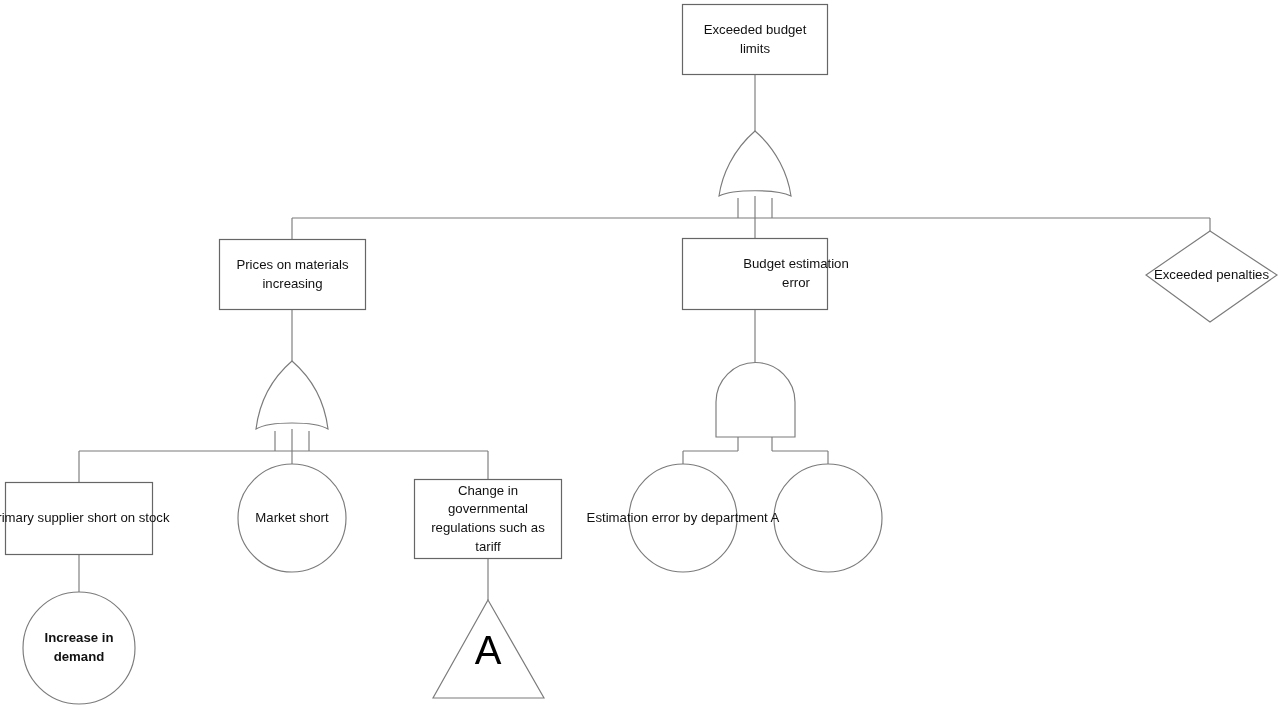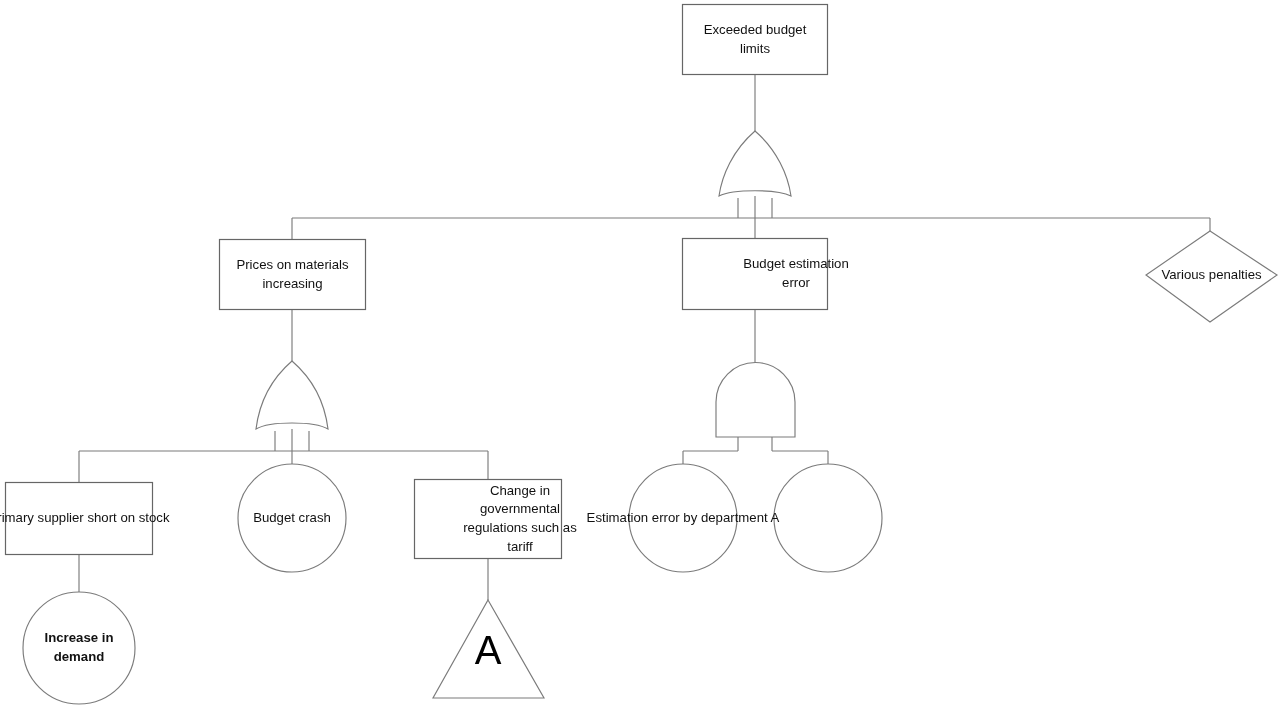--- a/index.html
+++ b/index.html
@@ -155,28 +155,28 @@
 
   <div class="node-label" style="left:682px; top:4px; width:146px; height:71px;border-radius:18px;">Exceeded budget
 limits</div>
 
   <div class="node-label" style="left:219px; top:239px; width:147px; height:71px;">Prices on materials
 increasing</div>
 
   <div class="node-label" style="left:682px; top:238px; width:146px; height:72px;padding-left:41px;">Budget estimation
 error</div>
 
-  <div class="node-label label-nowrap" style="left:1146px; top:264px; width:131px; height:22px;">Various penalties</div>
+  <div class="node-label label-nowrap" style="left:1146px; top:264px; width:131px; height:22px;">Exceeded penalties</div>
 
   <div class="node-label label-nowrap" style="left:2px; top:482px; width:154px; height:73px;">Primary supplier short
 on stock</div>
 
-  <div class="node-label" style="left:238px; top:464px; width:108px; height:108px;">Budget crash</div>
+  <div class="node-label" style="left:238px; top:464px; width:108px; height:108px;">Market short</div>
 
-  <div class="node-label" style="left:414px; top:479px; width:148px; height:80px;padding-left:32px;">Change in
+  <div class="node-label" style="left:414px; top:479px; width:148px; height:80px;">Change in
 governmental
 regulations such as
 tariff</div>
 
   <div class="node-label label-nowrap" style="left:626px; top:464px; width:114px; height:108px;">Estimation error
 by department
 A</div>
 
 
   <div class="node-label" style="left:23px; top:592px; width:112px; height:112px;font-weight:bold;">Increase in

